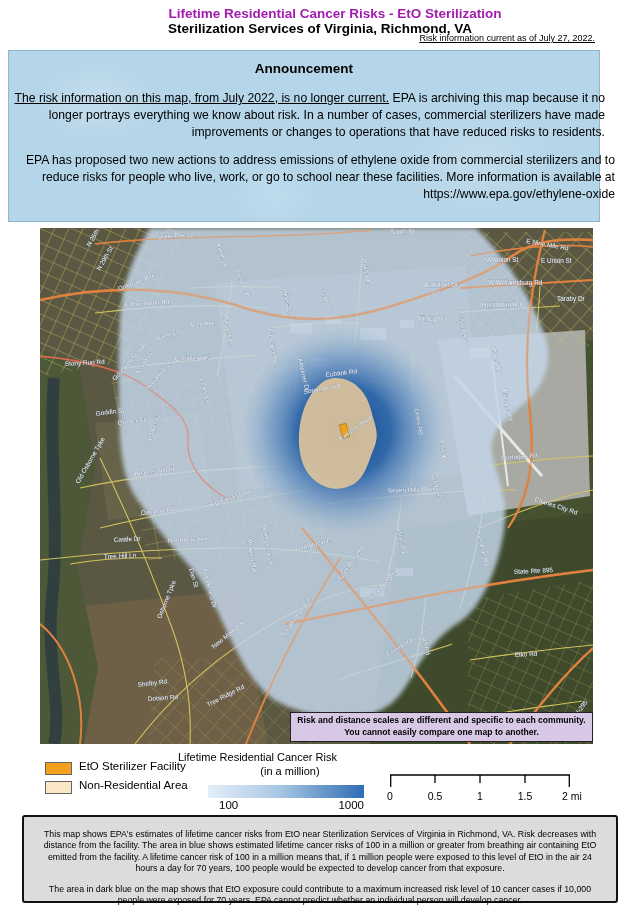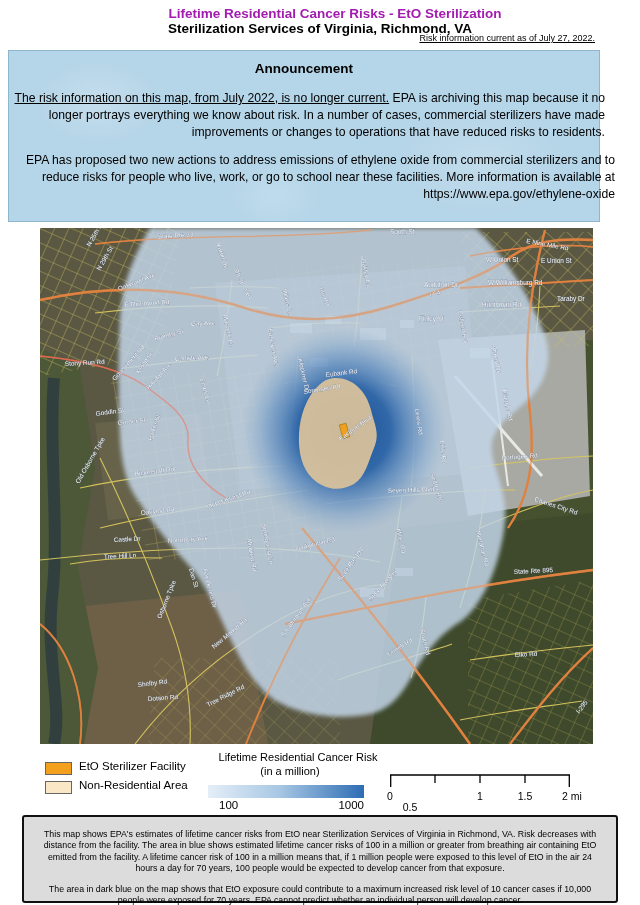--- a/index.html
+++ b/index.html
@@ -23,21 +23,21 @@
   .rl{font-family:"Liberation Sans",sans-serif;font-size:6.4px;fill:#ffffff;stroke:#46587a;stroke-width:0.28;paint-order:stroke;opacity:0.96;}
   .purplenote{position:absolute;left:250px;top:484px;width:303px;height:30px;box-sizing:border-box;background:#d8c8e6;border:1.5px solid #222;
     font-size:8.6px;font-weight:bold;text-align:center;line-height:1.4;padding-top:1px;}
   .legendrow{position:absolute;top:748px;left:0;width:640px;height:64px;}
   .sw{position:absolute;width:27px;height:13px;border:1px solid #666;box-sizing:border-box;}
   .sw.fac{left:45px;top:14px;background:#f2a01d;}
   .sw.nonres{left:45px;top:33px;background:#fae7c6;}
   .swlab{position:absolute;left:79px;font-size:11.5px;color:#000;}
   .swlab.l1{top:12px;}
   .swlab.l2{top:31px;}
-  .risktitle{position:absolute;left:200px;top:3px;width:196px;text-align:center;font-size:11px;}
+  .risktitle{position:absolute;left:178px;top:3px;width:196px;font-size:11px;}
   .risksub{position:absolute;left:192px;top:17px;width:196px;text-align:center;font-size:11px;}
   .gradbar{position:absolute;left:208px;top:37px;width:156px;height:13px;background:linear-gradient(to right,#e4eef8,#a9c8e4 45%,#2e6db4);}
   .gmin{position:absolute;left:219px;top:51px;font-size:11.5px;}
   .gmax{position:absolute;left:330px;top:51px;width:34px;text-align:right;font-size:11.5px;}
   .scalebar{position:absolute;left:390px;top:24px;}
   .ticklab{position:absolute;top:42px;font-size:10.5px;text-align:center;width:30px;}
   .footer{position:absolute;top:815px;left:22px;width:596px;height:88px;box-sizing:border-box;background:#dcdcdc;border:2px solid #111;border-radius:3px;
     text-align:center;font-size:8.8px;line-height:1.3;padding:5px 8px;}
   .footer p{margin:7px;}
   .footer p.second{margin-top:9px;}
@@ -242,20 +242,24 @@
         <text class="rl" transform="translate(98 459) rotate(-7)">Shelby Rd</text>
         <text class="rl" transform="translate(25 138) rotate(-3)">Stony Run Rd</text>
         <text class="rl" transform="translate(75 153) rotate(-48)">Government Rd</text>
         <text class="rl" transform="translate(50 19) rotate(-60)">N 25th St</text>
         <text class="rl" transform="translate(60 43) rotate(-60)">N 29th St</text>
         <text class="rl" transform="translate(79 63) rotate(-22)">Oakwood Ave</text>
         <text class="rl" transform="translate(539 486) rotate(-52)">I-295</text>
       </g>
     </svg>
 
+    <div class="purplenote">
+      <div>Risk and distance scales are different and specific to each community.</div>
+      <div>You cannot easily compare one map to another.</div>
+    </div>
   </div>
 
   <div class="legendrow">
     <div class="sw fac"></div>
     <div class="swlab l1">EtO Sterilizer Facility</div>
     <div class="sw nonres"></div>
     <div class="swlab l2">Non-Residential Area</div>
 
     <div class="risktitle">Lifetime Residential Cancer Risk</div>
     <div class="risksub">(in a million)</div>
@@ -267,21 +271,21 @@
       <g stroke="#000" stroke-width="1.3">
         <line x1="0" y1="3" x2="180" y2="3"></line>
         <line x1="0.7" y1="3" x2="0.7" y2="15"></line>
         <line x1="45" y1="3" x2="45" y2="11"></line>
         <line x1="90" y1="3" x2="90" y2="11"></line>
         <line x1="135" y1="3" x2="135" y2="11"></line>
         <line x1="179.3" y1="3" x2="179.3" y2="15"></line>
       </g>
     </svg>
     <div class="ticklab" style="left:375px;">0</div>
-    <div class="ticklab" style="left:395px;margin-top:11px;">0.5</div>
+    <div class="ticklab" style="left:420px;">0.5</div>
     <div class="ticklab" style="left:465px;">1</div>
     <div class="ticklab" style="left:510px;">1.5</div>
     <div class="ticklab" style="left:557px;">2 mi</div>
   </div>
 
   <div class="footer">
     <p>This map shows EPA's estimates of lifetime cancer risks from EtO near Sterilization Services of Virginia in Richmond, VA. Risk decreases with distance from the facility. The area in blue shows estimated lifetime cancer risks of 100 in a million or greater from breathing air containing EtO emitted from the facility. A lifetime cancer risk of 100 in a million means that, if 1 million people were exposed to this level of EtO in the air 24 hours a day for 70 years, 100 people would be expected to develop cancer from that exposure.</p>
     <p class="second">The area in dark blue on the map shows that EtO exposure could contribute to a maximum increased risk level of 10 cancer cases if 10,000 people were exposed for 70 years. EPA cannot predict whether an individual person will develop cancer.</p>
   </div>
 

